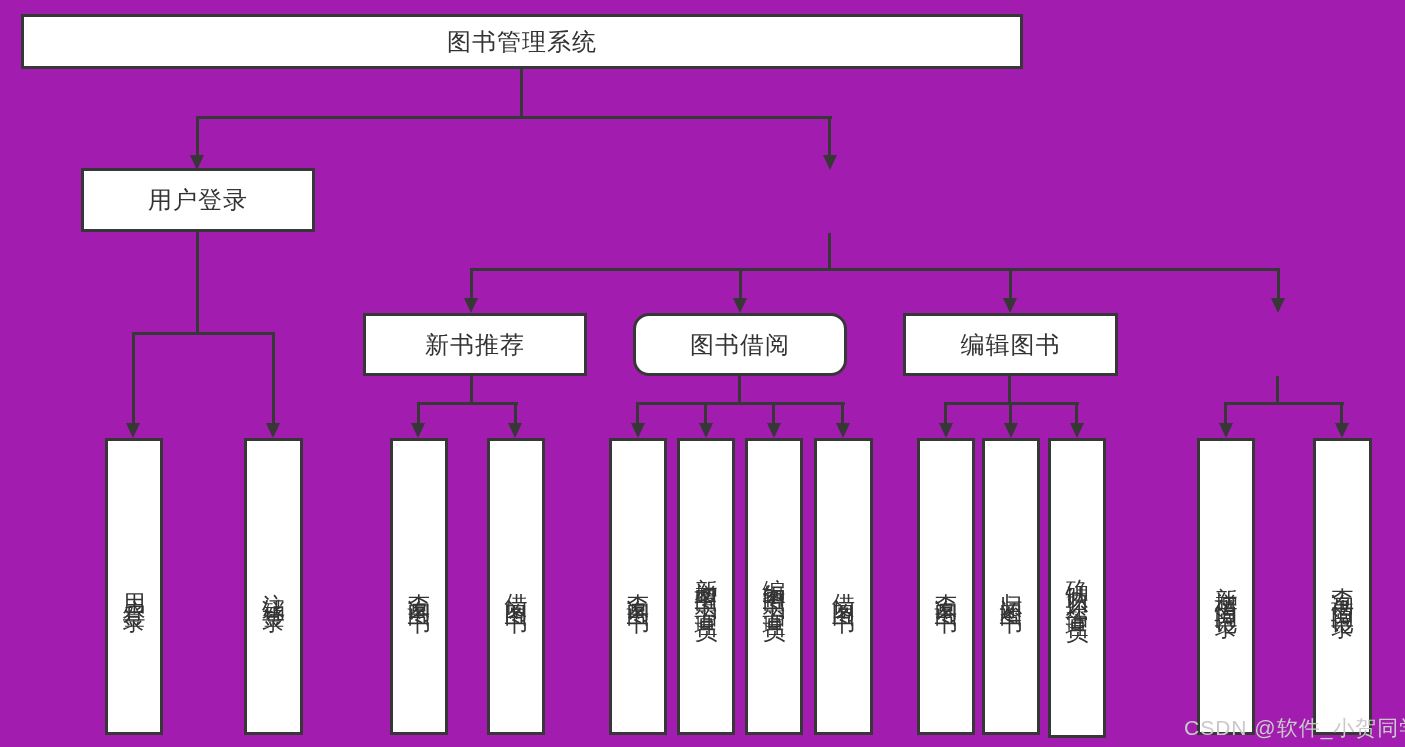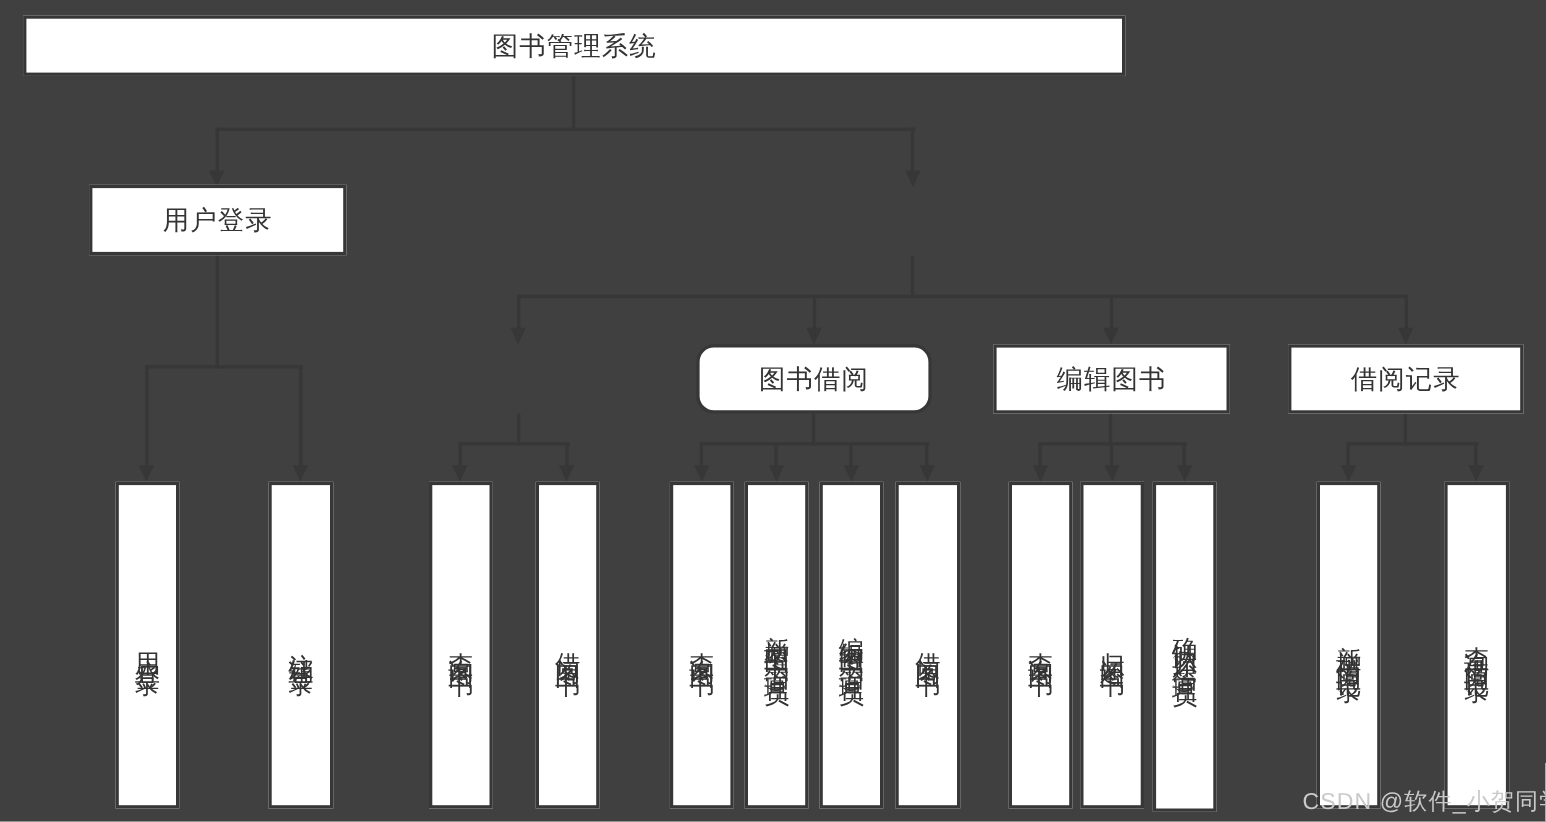--- a/index.html
+++ b/index.html
@@ -1,17 +1,17 @@
 <!DOCTYPE html>
 <html><head>
 <meta charset="utf-8">
 <style>
   html,body{margin:0;padding:0;background:#ffffff;}
   .canvas{
-    position:relative;width:1405px;height:747px;background:#404040;
+    position:relative;width:1405px;height:747px;background:#a21caf;
     font-family:"Liberation Sans","DejaVu Sans",sans-serif;color:#333;
     overflow:hidden;
   }
   .box{
     position:absolute;border:3px solid #373737;background:#fff;
     display:flex;align-items:center;justify-content:center;
     font-size:24px;letter-spacing:1px;box-sizing:border-box;
     color:#333;white-space:nowrap;z-index:2;
   }
   .vbox{
@@ -61,23 +61,23 @@
   <div class="hline" style="left:470px;top:268px;width:810px;"></div>
   <div class="vline" style="left:470px;top:268px;height:33px;"></div>
   <div class="arrow" style="left:464px;top:298px;"></div>
   <div class="vline" style="left:739px;top:268px;height:33px;"></div>
   <div class="arrow" style="left:733px;top:298px;"></div>
   <div class="vline" style="left:1009px;top:268px;height:33px;"></div>
   <div class="arrow" style="left:1003px;top:298px;"></div>
   <div class="vline" style="left:1277px;top:268px;height:33px;"></div>
   <div class="arrow" style="left:1271px;top:298px;"></div>
 
+  <div class="box" style="left:363px;top:313px;width:224px;height:63px;">新书推荐</div>
   <div class="box" style="left:633px;top:313px;width:214px;height:63px;border-radius:16px;">图书借阅</div>
   <div class="box" style="left:903px;top:313px;width:215px;height:63px;">编辑图书</div>
-  <div class="box" style="left:1171px;top:313px;width:214px;height:63px;">借阅记录</div>
 
   <div class="vline" style="left:470px;top:376px;height:29px;"></div>
   <div class="hline" style="left:417px;top:402px;width:101px;"></div>
   <div class="vline" style="left:417px;top:402px;height:24px;"></div>
   <div class="arrow" style="left:411px;top:423px;"></div>
   <div class="vline" style="left:514px;top:402px;height:24px;"></div>
   <div class="arrow" style="left:508px;top:423px;"></div>
 
   <div class="vline" style="left:738px;top:376px;height:29px;"></div>
   <div class="hline" style="left:636px;top:402px;width:209px;"></div>

